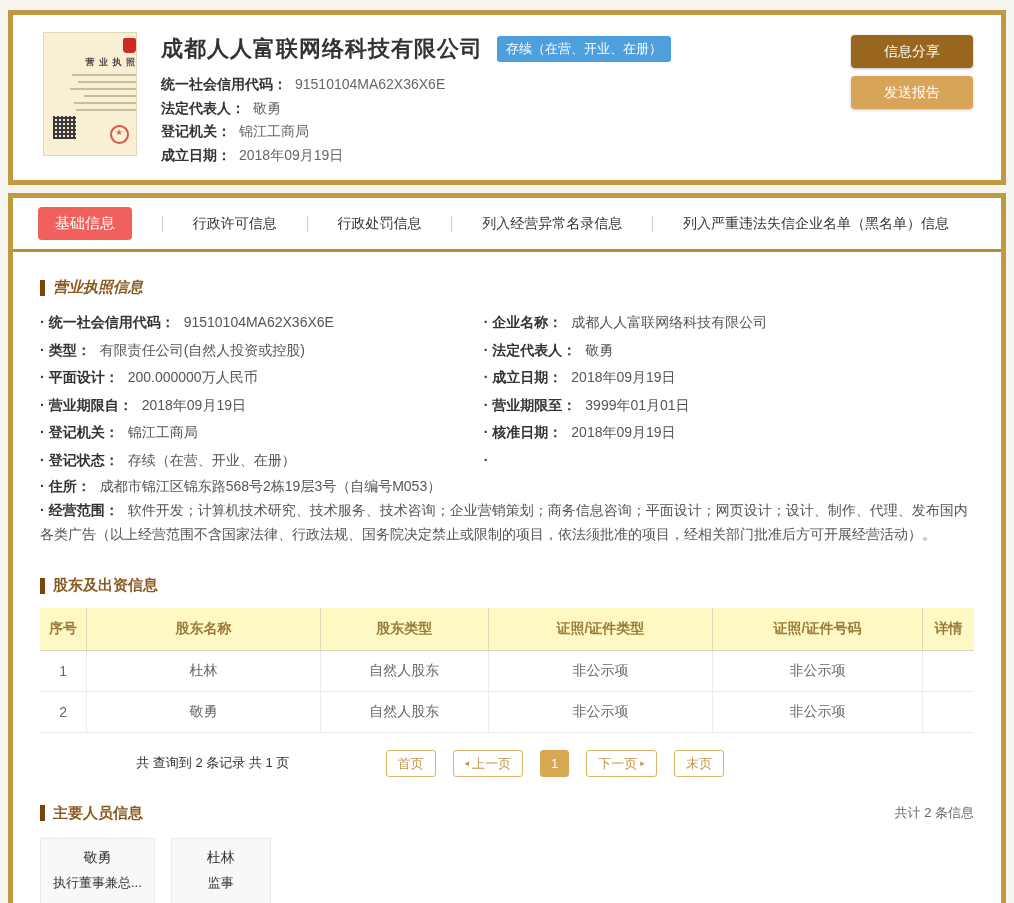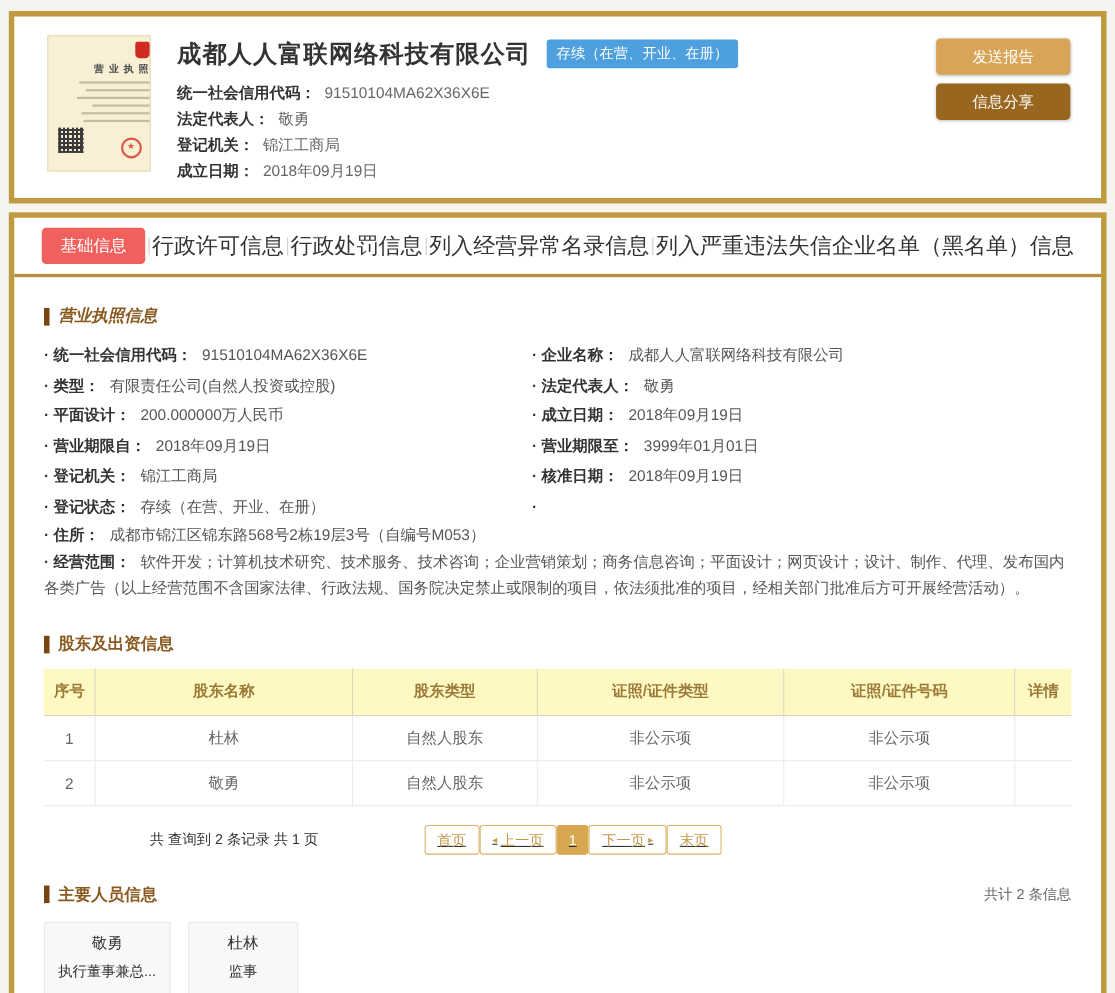--- a/index.html
+++ b/index.html
@@ -64,21 +64,21 @@
   .tabbar {
     display:flex; align-items:center;
     padding:9px 22px 9px 25px;
     border-bottom:3px solid #b2903c;
   }
   .tab-active {
     background:#f2605d; color:#fff; font-size:15px; padding:7px 17px;
     border-radius:4px; border:none; cursor:pointer; font-family:inherit; flex:none;
   }
   .tabs-rest { flex:1; display:flex; align-items:center; justify-content:space-evenly; }
-  .tab { font-size:20px; color:#333; cursor:pointer; white-space:nowrap; }
+  .tab { font-size:14px; color:#333; cursor:pointer; white-space:nowrap; }
   .tab-sep { width:1px; height:16px; background:#ccc; }
   .content { padding:2px 27px 18px; }
   .sec-title {
     display:flex; align-items:center; font-size:15px; font-weight:bold; color:#8a5a20;
   }
   .sec-title::before { content:""; width:5px; height:16px; background:#7a4410; margin-right:8px; flex:none; }
   .mt1 { margin:24px 0 12px;font-style:italic; }
   
   .grid { display:grid; grid-template-columns:47.5% 52.5%; }
   .kv { font-size:14px; line-height:27.5px; color:#555; white-space:nowrap; }
@@ -95,21 +95,21 @@
   .shd-table th:last-child{border-right:none}
   .shd-table td {
     color:#666; font-size:14px; text-align:center; height:41px;
     border:1px solid #edebe5; background:#fff;
   }
   .shd-table td:first-child{border-left:none}
   .shd-table td:last-child{border-right:none}
   
   .pag { display:flex; align-items:center; margin-top:17px; }
   .pag-summary { width:37%; text-align:center; font-size:13px; color:#333; }
-  .pag-btns { display:flex; gap:0; align-items:center;text-decoration:underline; }
+  .pag-btns { display:flex; gap:17px; align-items:center; }
   .pbtn {
     border:1px solid #dcb467; color:#c2974a; background:#fff; font-size:13px;
     padding:5px 11px; border-radius:3px; cursor:pointer; display:flex;
     align-items:center; gap:3px; font-family:inherit; line-height:15px;
   }
   .pbtn .tri { font-size:9px; }
   .pbtn.current { background:#d7a851; border-color:#d7a851; color:#fff; padding:5px 10px; }
   
   .people-head { display:flex; justify-content:space-between; align-items:center; margin-top:27px; }
   .count { font-size:13px; color:#666; }
@@ -154,22 +154,22 @@
       <div class="hdr-field">
         <b>登记机关：</b><span>锦江工商局</span>
       </div>
       <div class="hdr-field">
         <b>成立日期：</b><span>2018年09月19日</span>
       </div>
     </div>
   </div>
 
   <div class="hdr-buttons">
+    <button class="hbtn b1">信息分享</button>
     <button class="hbtn b0">发送报告</button>
-    <button class="hbtn b1">信息分享</button>
   </div>
 </div>
 
 <div class="main-box">
 
   <div class="tabbar">
     <button class="tab-active">基础信息</button>
     <div class="tabs-rest">
       <span class="tab-sep"></span>
       <span class="tab">行政许可信息</span>

